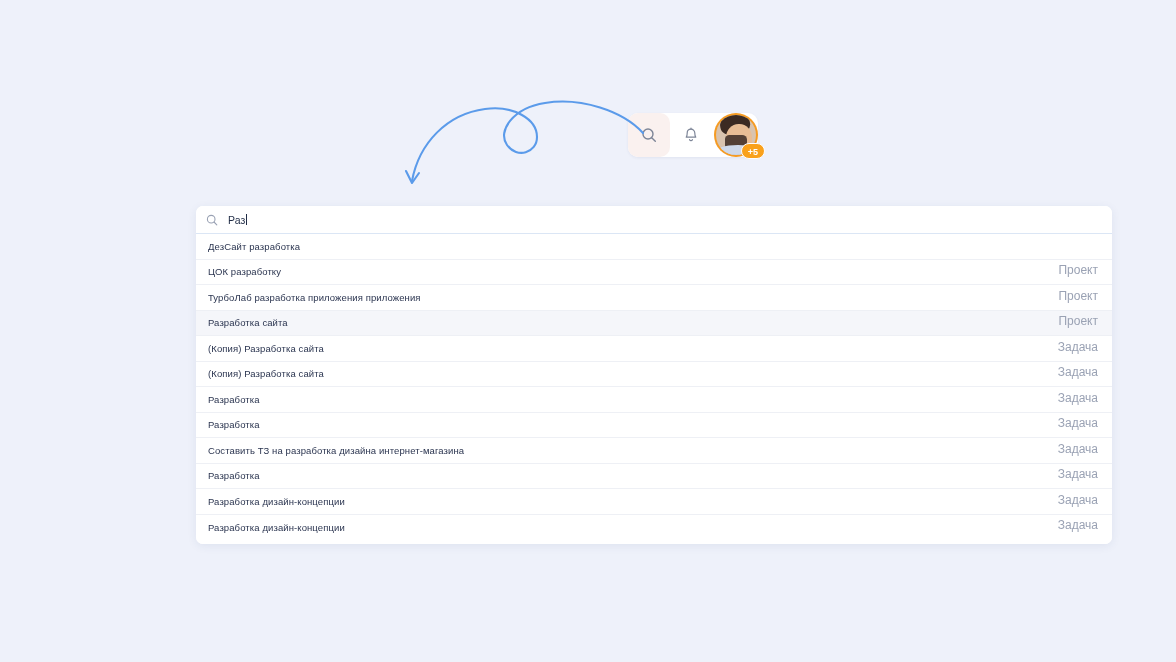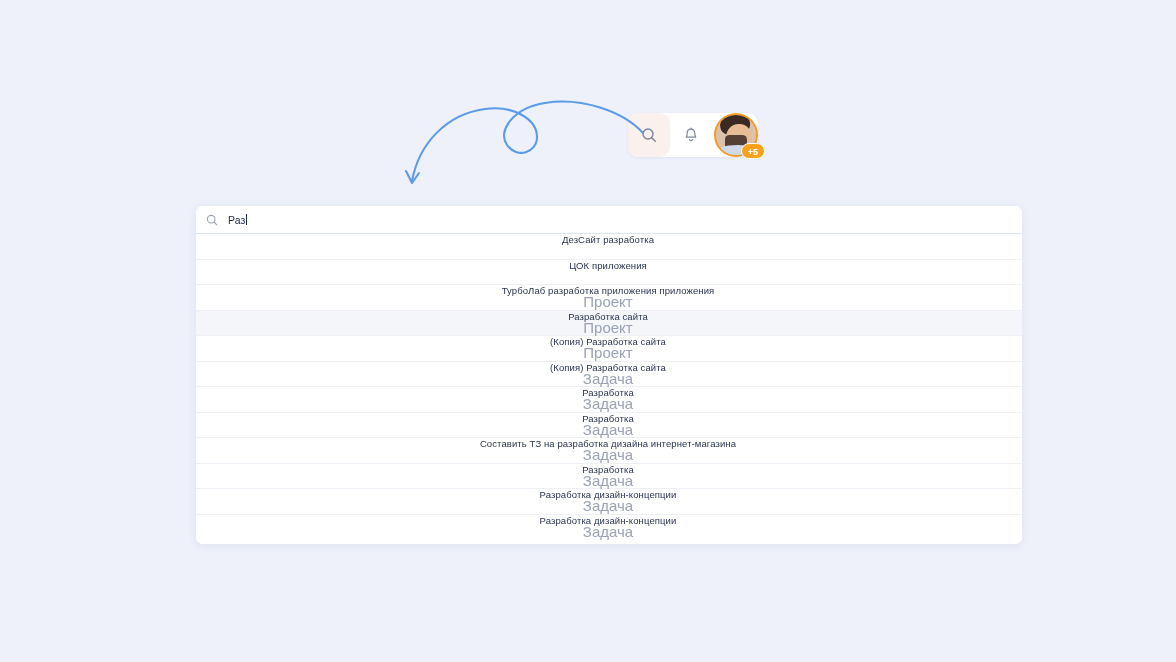--- a/index.html
+++ b/index.html
@@ -115,21 +115,21 @@
     width: 270px;
     height: 110px;
     pointer-events: none;
   }
 
   
   .search-panel {
     position: absolute;
     left: 196px;
     top: 206px;
-    width: 826px;
+    width: 916px;
     border-radius: 7px;
     background: #ffffff;
     box-shadow: 0 2px 10px rgba(40,62,110,0.08);
     overflow: hidden;
   }
 
   .search-field {
     height: 28px;
     display: flex;
     align-items: center;
@@ -156,32 +156,31 @@
   .results { background: #ffffff; padding-bottom: 4px; }
 
   .result-row {
     height: 25.5px;
     display: flex;
     align-items: center;
     justify-content: space-between;
     padding: 0 14px 0 12px;
     border-bottom: 1px solid #eef0f5;
     cursor: pointer;
-    flex-direction: column;
   }
   .result-row:last-child { border-bottom: none; }
   .result-row.highlight { background: #f5f6fa; align-items: center; }
   .result-title {
     font-size: 9.5px;
     color: #2b3550;
     letter-spacing: .1px;
     white-space: nowrap;
   }
   .result-type {
-    font-size: 15px;
+    font-size: 12px;
     color: #9aa2b4;
     white-space: nowrap;
     margin-top: 48px;
   }
 </style>
 </head>
 <body>
 
 <div class="toolbar">
 
@@ -239,21 +238,21 @@
       <span class="caret"></span>
   </div>
 
   <div class="results">
 
   <div class="result-row">
         <span class="result-title">ДезСайт разработка</span>
         <span class="result-type">Проект</span>
       </div>
       <div class="result-row">
-        <span class="result-title">ЦОК приложения</span>
+        <span class="result-title">ЦОК разработку</span>
         <span class="result-type">Проект</span>
       </div>
       <div class="result-row">
         <span class="result-title">ТурбоЛаб разработка приложения приложения</span>
         <span class="result-type">Проект</span>
       </div>
       <div class="result-row highlight">
         <span class="result-title">Разработка сайта</span>
         <span class="result-type">Задача</span>
       </div>

